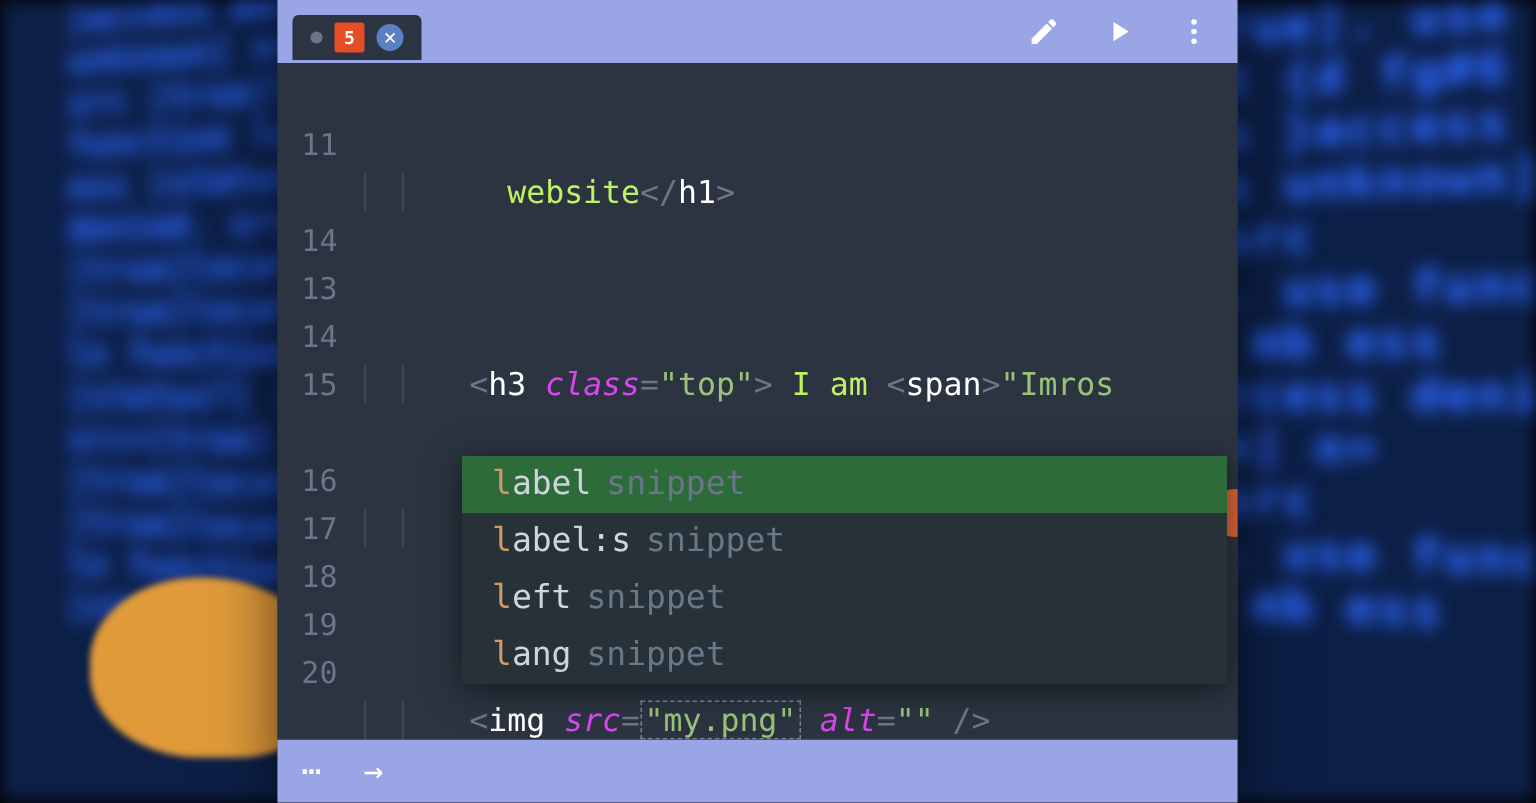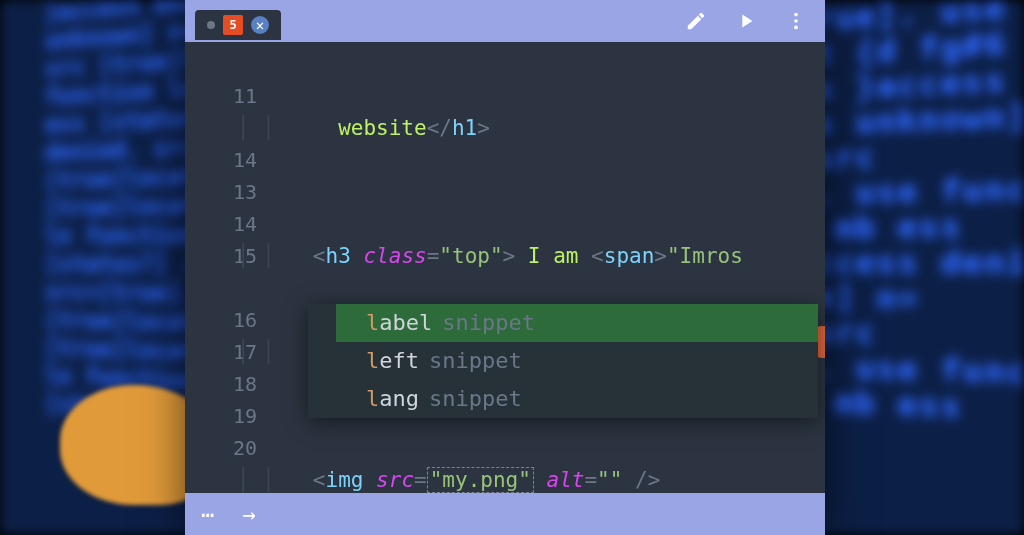--- a/index.html
+++ b/index.html
@@ -59,50 +59,49 @@
   .icn svg { display: block; }
 
   .code-area {
     flex: 1; position: relative;
     background: #2b3440;
     overflow: hidden;
   }
   .gutter {
     position: absolute; left: 0; top: 0; bottom: 0; width: 48px;
     color: #6b7688; font-size: 20px; text-align: right; padding-right: 8px;
-    line-height: 32px; padding-top: 6px; margin-left: 32px;
+    line-height: 32px; padding-top: 6px;
   }
   .gutter div { height: 32px; }
 
   .code {
     position: absolute; left: 48px; right: 0; top: 0;
     font-size: 21px; line-height: 32px; padding-top: 6px;
     white-space: pre; color: #d0d4dc;
   }
   .code .line { height: 32px; padding-left: 4px; position: relative; }
 
   .ind-guide { color: #3d4654; }
-  .tag-b { color: #7dd3fc; }
+  .tag-b { color: #ffffff; }
   .tag-c { color: #6b7688; }
   .attr { color: #d946ef; font-style: italic; }
   .str { color: #98c379; }
   .txt { color: #bef264; }
 
   .autocomplete {
     position: absolute; left: 123px; top: 262px;
     width: 510px;
     background: #263238;
     z-index: 30;
     font-size: 22px;
     box-shadow: 0 4px 20px rgba(0,0,0,0.5);
   }
   .ac-item {
-    padding: 4px 30px; line-height: 30px;
+    padding: 4px 20px; line-height: 30px;
     color: #8a969e;
-    margin-left: 28px;
   }
   .ac-item.selected { background: #2e6b3a; }
   .ac-main { color: #d0d4dc; }
   .ac-main .hl { color: #d19a66; }
   .ac-type { color: #6b7688; margin-left: 10px; }
 
   .bottom-bar {
     height: 42px; background: #9aa5e6;
     display: flex; align-items: center; padding: 0 16px; gap: 28px;
     color: #fff; font-size: 22px;
@@ -262,20 +261,21 @@
 
       
       
       
       
       
     </div>
 
     <div class="autocomplete" id="autocomplete">
         <div class="ac-item selected"><span class="ac-main"><span class="hl">l</span>abel</span><span class="ac-type">snippet</span></div>
+        <div class="ac-item"><span class="ac-main"><span class="hl">l</span>abel:s</span><span class="ac-type">snippet</span></div>
         <div class="ac-item"><span class="ac-main"><span class="hl">l</span>eft</span><span class="ac-type">snippet</span></div>
         <div class="ac-item"><span class="ac-main"><span class="hl">l</span>ang</span><span class="ac-type">snippet</span></div>
       </div>
     <div class="orange-dot"></div>
   </div>
 
   <div class="bottom-bar">
     <span class="icn">⋯</span>
     <span class="icn">→</span>
   </div>

